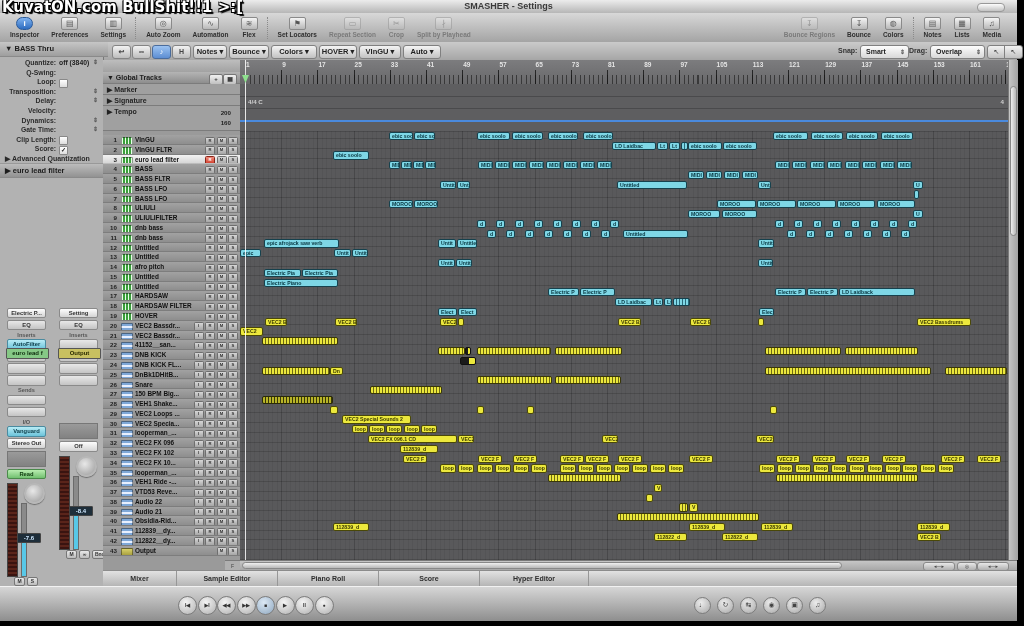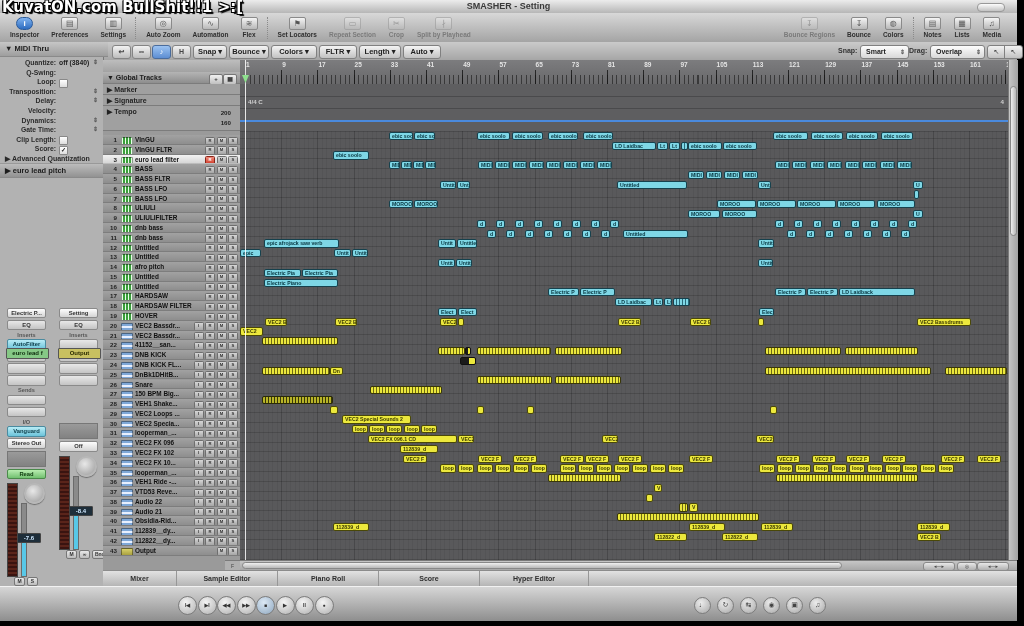--- a/index.html
+++ b/index.html
@@ -142,21 +142,21 @@
   .modebtn{position:absolute;top:10px;width:15px;height:15px;border-radius:50%;
            background:radial-gradient(circle at 40% 32%,#ececec,#a8a8a8);border:1px solid #7c7c7c;
            font-size:7px;text-align:center;line-height:14px;color:#444}
 </style>
 </head>
 <body>
 
 <div class="abs" id="watermark">KuvatON.com BullShit!!1 &gt;:[</div>
 
 <div class="abs" id="titlebar">
-  <span>SMASHER - Setting</span>
+  <span>SMASHER - Settings</span>
   <div class="abs" id="lozenge"></div>
 </div>
 
 <div class="abs" id="toolbar">
   <div id="tb-left" style="display:flex;align-items:center;padding-left:4px">
       <div class="tb-item">
         <div class="ticon blue">i</div>
         <div class="tlabel">Inspector</div>
       </div>
       <div class="tb-item">
@@ -225,36 +225,36 @@
         <div class="tlabel">Media</div>
       </div>
     </div>
 </div>
 
 <div class="abs" id="menurow">
     <div class="mini-btn" style="left: 9px;">↩</div>
     <div class="mini-btn" style="left: 29px;">∞</div>
     <div class="mini-btn on" style="left: 49px;">♪</div>
     <div class="mini-btn" style="left: 69px;">H</div>
-    <div class="menu-btn" style="left: 90px; width: 32px;">Snap ▾</div>
+    <div class="menu-btn" style="left: 90px; width: 32px;">Notes ▾</div>
     <div class="menu-btn" style="left: 126px; width: 38px;">Bounce ▾</div>
     <div class="menu-btn" style="left: 168px; width: 44px;">Colors ▾</div>
-    <div class="menu-btn" style="left: 216px; width: 36px;">FLTR ▾</div>
-    <div class="menu-btn" style="left: 256px; width: 40px;">Length ▾</div>
+    <div class="menu-btn" style="left: 216px; width: 36px;">HOVER ▾</div>
+    <div class="menu-btn" style="left: 256px; width: 40px;">VInGU ▾</div>
     <div class="menu-btn" style="left: 300px; width: 36px;">Auto ▾</div>
     <div class="snaplab" style="left: 735px;">Snap:</div>
     <div class="snapbox" style="left: 757px; width: 42px;">Smart<div class="car">⇕</div></div>
     <div class="snaplab" style="left: 806px;">Drag:</div>
     <div class="snapbox" style="left: 827px; width: 48px;">Overlap<div class="car">⇕</div></div>
     <div class="toolbtn" style="left: 884px; border-radius: 3px 0px 0px 3px;">↖</div>
     <div class="toolbtn" style="left: 901px; border-radius: 0px 3px 3px 0px;">↖</div>
   </div>
 
 <div class="abs" id="inspector">
-  <div class="abs" id="insp-head">▼ MIDI Thru</div>
+  <div class="abs" id="insp-head">▼ BASS Thru</div>
   <div class="abs" id="params" style="left:0;top:16px;width:103px">
       <div class="prow" style="top: 0px;">
         <div class="plabel">Quantize:</div>
         <div class="pvalue">off (3840)</div>
         <div class="pstep">⇕</div>
       </div>
       <div class="prow" style="top: 9.6px;">
         <div class="plabel">Q-Swing:</div>
       </div>
       <div class="prow" style="top: 19.2px;">
@@ -283,21 +283,21 @@
       <div class="prow" style="top: 76.8px;">
         <div class="plabel">Clip Length:</div>
         <div class="pcheck"></div>
       </div>
       <div class="prow" style="top: 86.4px;">
         <div class="plabel">Score:</div>
         <div class="pcheck">✓</div>
       </div>
     </div>
   <div class="abs disclose" style="left:5px;top:113px">▶ Advanced Quantization</div>
-  <div class="abs" id="track-head">▶ euro lead pitch</div>
+  <div class="abs" id="track-head">▶ euro lead filter</div>
 
   <div class="strip" style="left:6px">
     <div class="sbtn">Electric P...</div>
     <div class="sbtn empty">EQ</div>
     <div class="slab">Inserts</div>
     <div class="sbtn cyan">AutoFilter</div>
     <div class="sbtn empty"></div>
     <div class="sbtn empty"></div>
     <div class="sbtn empty"></div>
     <div class="slab">Sends</div>

